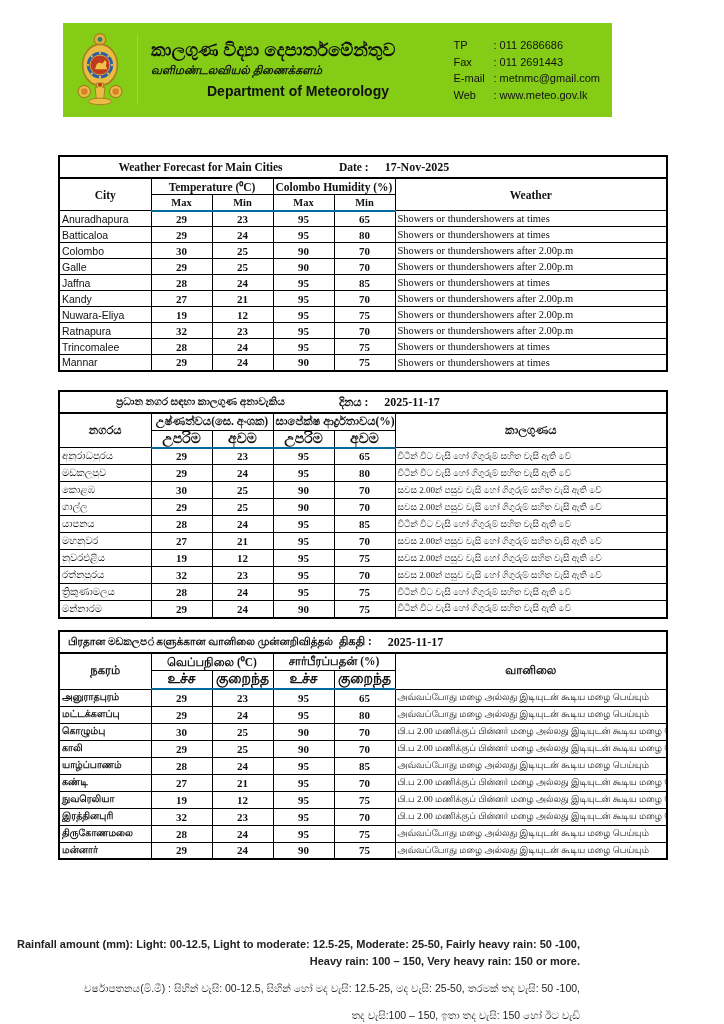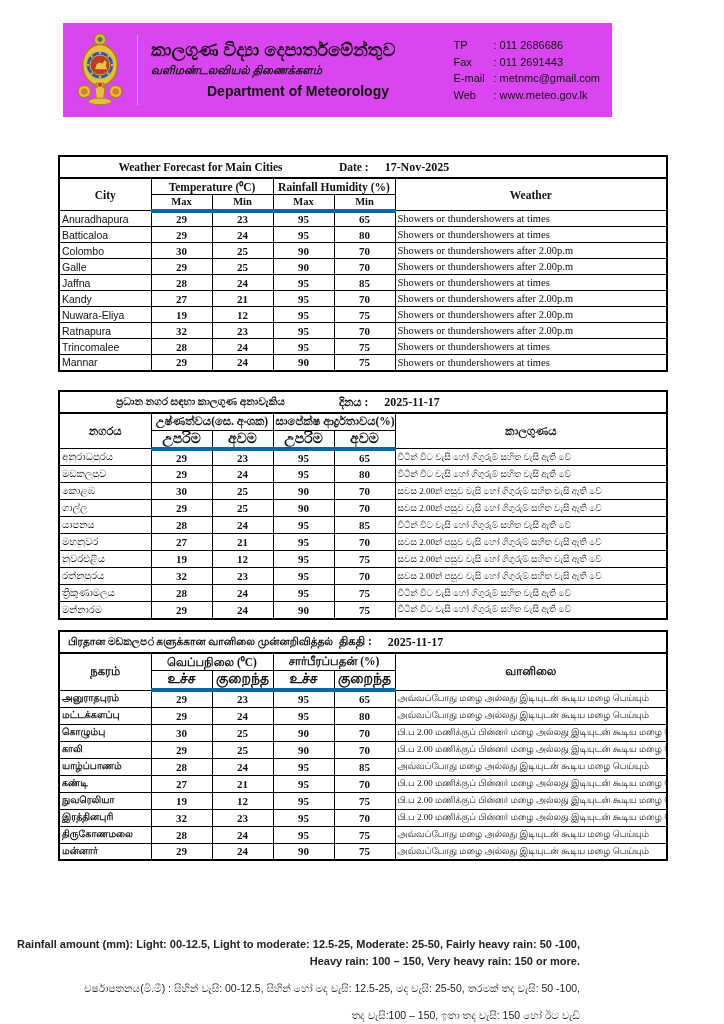--- a/index.html
+++ b/index.html
@@ -4,21 +4,21 @@
 <style>
   html,body{margin:0;padding:0;}
   body{
     width:724px;height:1024px;position:relative;background:#ffffff;
     font-family:"Liberation Serif", serif;color:#111;overflow:hidden;
   }
 
   
   .header-band{
     position:absolute;left:63px;top:23px;width:549px;height:94px;
-    background:#d946ef;display:flex;align-items:center;
+    background:#84cc16;display:flex;align-items:center;
   }
   .logo-wrap{margin-left:12px;width:50px;height:76px;flex:0 0 auto;}
   .hdr-divider{width:1px;height:70px;background:#b9b5a7;margin-left:12px;flex:0 0 auto;}
   .titles{margin-left:13px;width:238px;flex:0 0 auto;}
   .title-si{font-family:"Liberation Sans",sans-serif;font-size:18px;font-weight:bold;line-height:1.1;white-space:nowrap;}
   .title-ta{font-family:"Liberation Serif",serif;font-size:11.5px;font-weight:bold;font-style:italic;margin-top:4px;white-space:nowrap;}
   .title-en{font-family:"Liberation Sans",sans-serif;font-size:14px;font-weight:bold;margin-top:5px;white-space:nowrap;text-align:right;}
   .contact{margin-left:auto;margin-right:12px;font-family:"Liberation Sans",sans-serif;font-size:11px;line-height:1.5;}
   .contact-row{display:flex;}
   .contact-label{width:40px;flex:0 0 auto;}
@@ -34,21 +34,21 @@
   #t-ta{top:630px;}
   table.fc th, table.fc td{border:1px solid #000;padding:0 2px;overflow:hidden;white-space:nowrap;}
   tr.title-row td{border-bottom:2px solid #000;height:20px;}
   .trow{display:flex;align-items:center;font-weight:bold;}
   .t-title{width:46%;text-align:center;font-size:11.5px;}
   .t-datelabel{font-size:11.5px;}
   .t-dateval{margin-left:16px;font-size:12px;}
   tr.head-row{height:22px;}
   tr.head-row th{font-size:11.5px;text-align:center;}
   tr.sub-row{height:16px;}
-  tr.sub-row th{font-size:10.5px;text-align:center;border-bottom:4px solid #0369a1;}
+  tr.sub-row th{font-size:10.5px;text-align:center;border-bottom:2px solid #0369a1;}
   th.c-city, td.city{border-right:2px solid #000;}
   th.c-rh, td.hmin, th.c-min2{border-right:2px solid #000;}
   td.city{font-family:"Liberation Sans",sans-serif;font-weight:normal;font-size:10.5px;padding-left:4px;text-align:left;}
   td.num{text-align:center;font-weight:bold;font-size:11px;}
   td.weather{font-size:10.5px;padding-left:5px;text-align:left;}
   #t-en tbody tr{height:16px;}
   #t-si tbody tr, #t-ta tbody tr{height:17px;}
   #t-si td.city{font-weight:normal;font-size:10px;}
   #t-ta td.city{font-weight:bold;font-size:9.5px;}
   #t-si td.weather, #t-ta td.weather{font-size:9px;}
@@ -140,21 +140,21 @@
         <div class="trow">
           <span class="t-title">Weather Forecast for Main Cities</span>
           <span class="t-datelabel">Date :</span>
           <span class="t-dateval">17-Nov-2025</span>
         </div>
       </td>
     </tr>
     <tr class="head-row">
       <th rowspan="2" class="c-city">City</th>
       <th colspan="2">Temperature (⁰C)</th>
-      <th colspan="2" class="c-rh">Rainfall Humidity (%)</th>
+      <th colspan="2" class="c-rh">Colombo Humidity (%)</th>
       <th rowspan="2">Weather</th>
     </tr>
     <tr class="sub-row">
       <th>Max</th>
       <th>Min</th>
       <th>Max</th>
       <th class="c-min2">Min</th>
     </tr>
   </tbody>
   <tbody>

